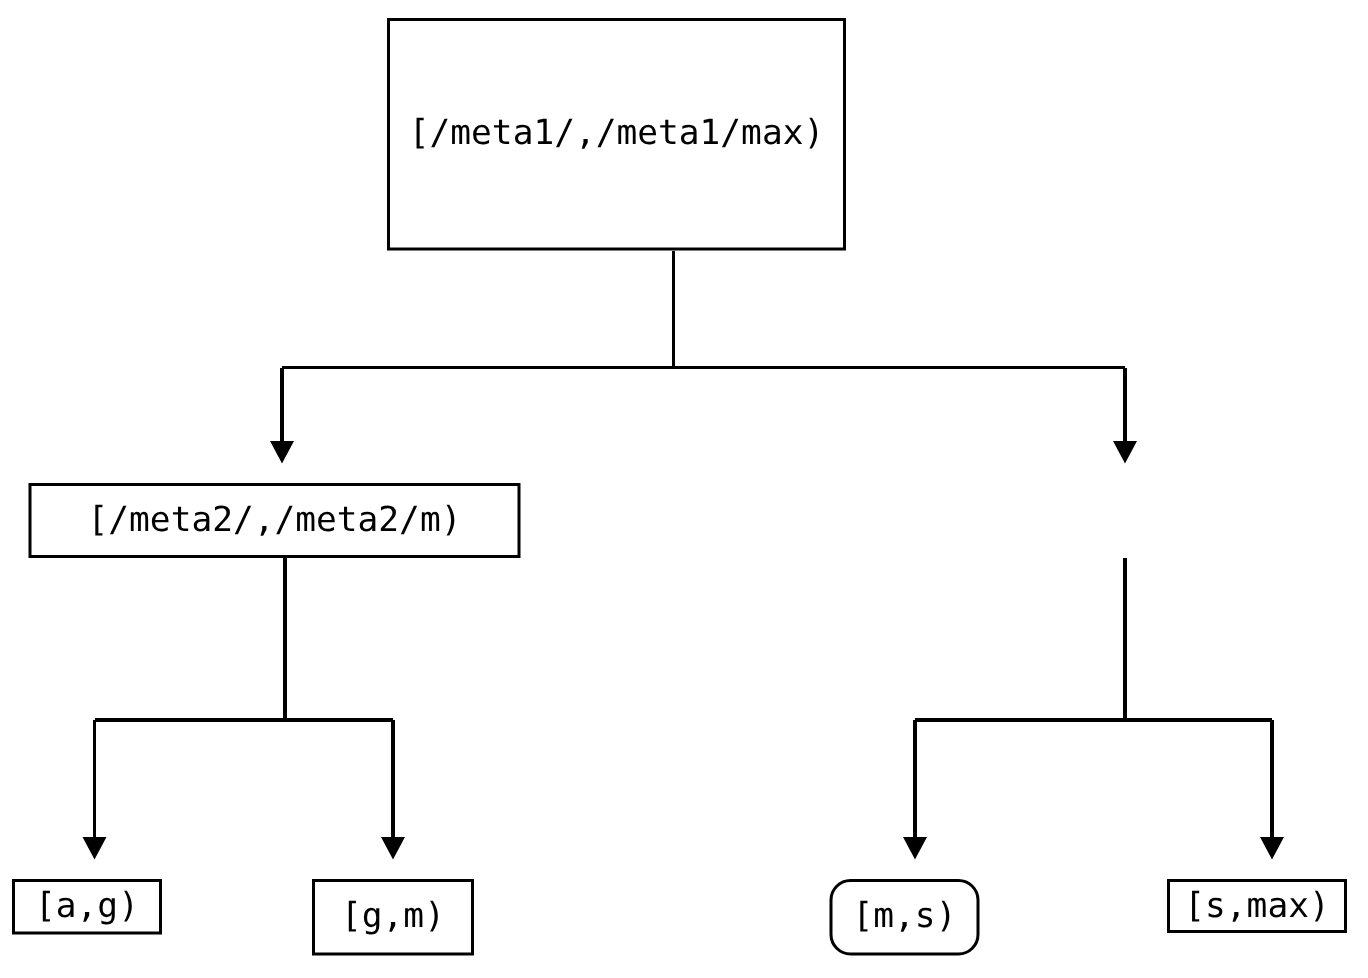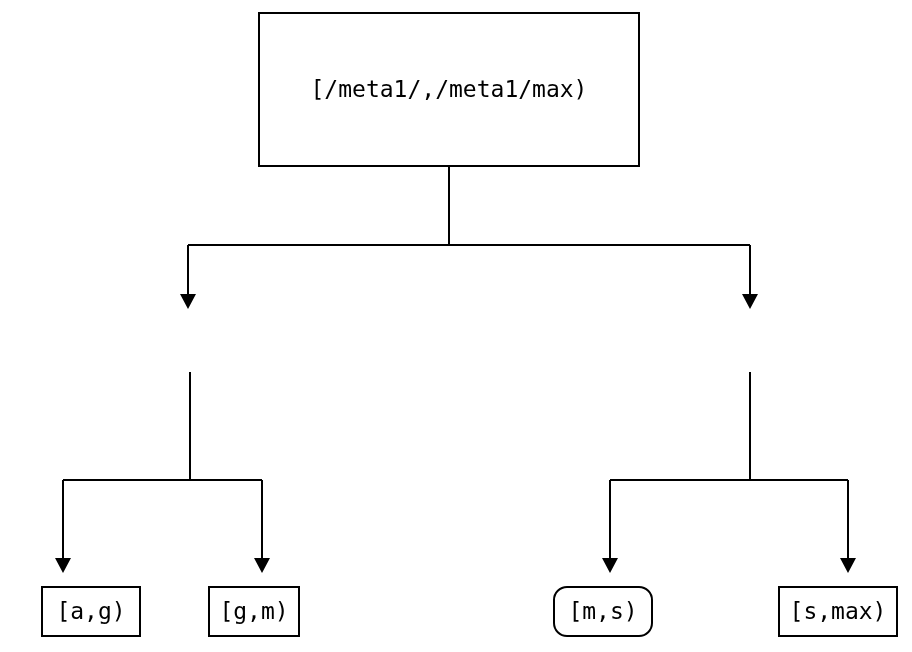--- a/index.html
+++ b/index.html
@@ -72,35 +72,38 @@
       <polygon points="180,294 196,294 188,309"></polygon>
       <polygon points="742,294 758,294 750,309"></polygon>
 
       <polygon points="55,558 71,558 63,573"></polygon>
       <polygon points="254,558 270,558 262,573"></polygon>
       <polygon points="602,558 618,558 610,573"></polygon>
       <polygon points="840,558 856,558 848,573"></polygon>
     </g>
   </svg>
 
-  <div class="node node-root" style="left:258px; top:12px; width:382px; height:155px;">
+  <div class="node node-root" style="left:258px; top:12px; width:306px; height:155px;">
     <span class="node-label">[/meta1/,/meta1/max)</span>
   </div>
 
+  <div class="node node-mid" style="left:19px; top:322px; width:328px; height:50px;">
+    <span class="node-label">[/meta2/,/meta2/m)</span>
+  </div>
 
 
-  <div class="node node-leaf" style="left:8px; top:586px; width:100px; height:51px;margin-left:33px;">
+  <div class="node node-leaf" style="left:8px; top:586px; width:100px; height:37px;">
     <span class="node-label">[a,g)</span>
   </div>
 
-  <div class="node node-leaf" style="left:208px; top:586px; width:92px; height:51px;">
+  <div class="node node-leaf" style="left:208px; top:586px; width:108px; height:51px;">
     <span class="node-label">[g,m)</span>
   </div>
 
   <div class="node node-leaf" style="left:553px; top:586px; width:100px; height:51px;border-radius:14px;">
     <span class="node-label">[m,s)</span>
   </div>
 
-  <div class="node node-leaf" style="left:778px; top:586px; width:120px; height:51px;align-items:center;">
+  <div class="node node-leaf" style="left:778px; top:586px; width:120px; height:36px;align-items:center;">
     <span class="node-label">[s,max)</span>
   </div>
 
 </div>
 
 </body></html>

